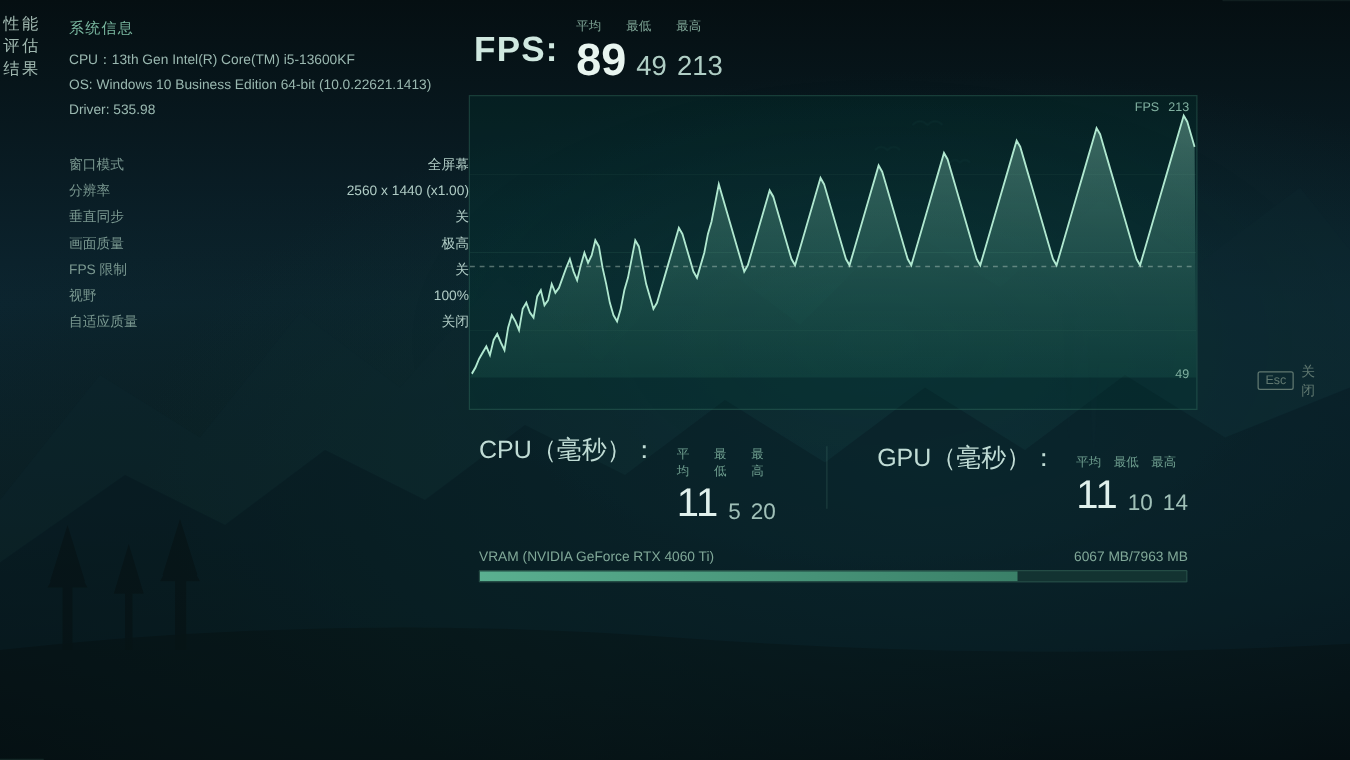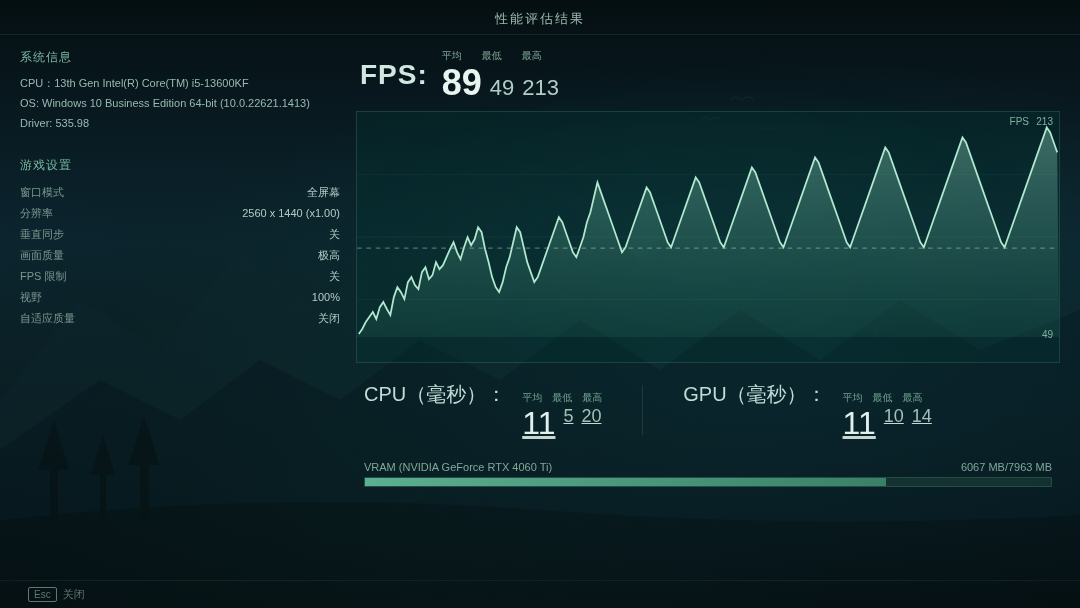--- a/index.html
+++ b/index.html
@@ -34,38 +34,38 @@
       height: 100%;
       z-index: 1;
       opacity: 0.5;
     }
 
     .overlay {
       position: absolute;
       inset: 0;
       z-index: 2;
       display: flex;
-      flex-direction: column;
+      flex-direction: row;
     }
 
     
     .title-bar {
       text-align: center;
       padding: 10px 0 6px;
       font-size: 13px;
       color: #a0b8b0;
       letter-spacing: 2px;
       border-bottom: 1px solid rgba(100,160,140,0.15);
     }
 
     .main-content {
       display: flex;
       flex: 1;
       padding: 14px 20px 10px;
-      gap: 16px;
+      gap: 0;
     }
 
     
     .left-panel {
       width: 320px;
       flex-shrink: 0;
       display: flex;
       flex-direction: column;
       gap: 20px;
     }
@@ -229,22 +229,21 @@
       display: flex;
       gap: 10px;
       font-size: 10px;
       color: #70a090;
       margin-bottom: 2px;
     }
 
     .perf-nums {
       display: flex;
       gap: 8px;
-      align-items: flex-start;
-      text-decoration: underline;
+      align-items: flex-end;
     }
 
     .perf-avg-val {
       font-size: 32px;
       color: #e0f0ec;
       font-weight: 500;
       line-height: 1;
     }
 
     .perf-min-val, .perf-max-val {
@@ -369,21 +368,20 @@
       <div>
         <div class="section-title">系统信息</div>
         <div class="sys-info">
           <div>CPU：13th Gen Intel(R) Core(TM) i5-13600KF</div>
           <div>OS: Windows 10 Business Edition 64-bit (10.0.22621.1413)</div>
           <div>Driver: 535.98</div>
         </div>
       </div>
 
       <div class="game-settings">
-        <div class="section-title">游戏设置</div>
         <div class="settings-table" id="settings-table">
             <div class="settings-row">
               <span class="settings-label">窗口模式</span>
               <span class="settings-value">全屏幕</span>
             </div>
             <div class="settings-row">
               <span class="settings-label">分辨率</span>
               <span class="settings-value">2560 x 1440 (x1.00)</span>
             </div>
             <div class="settings-row">

